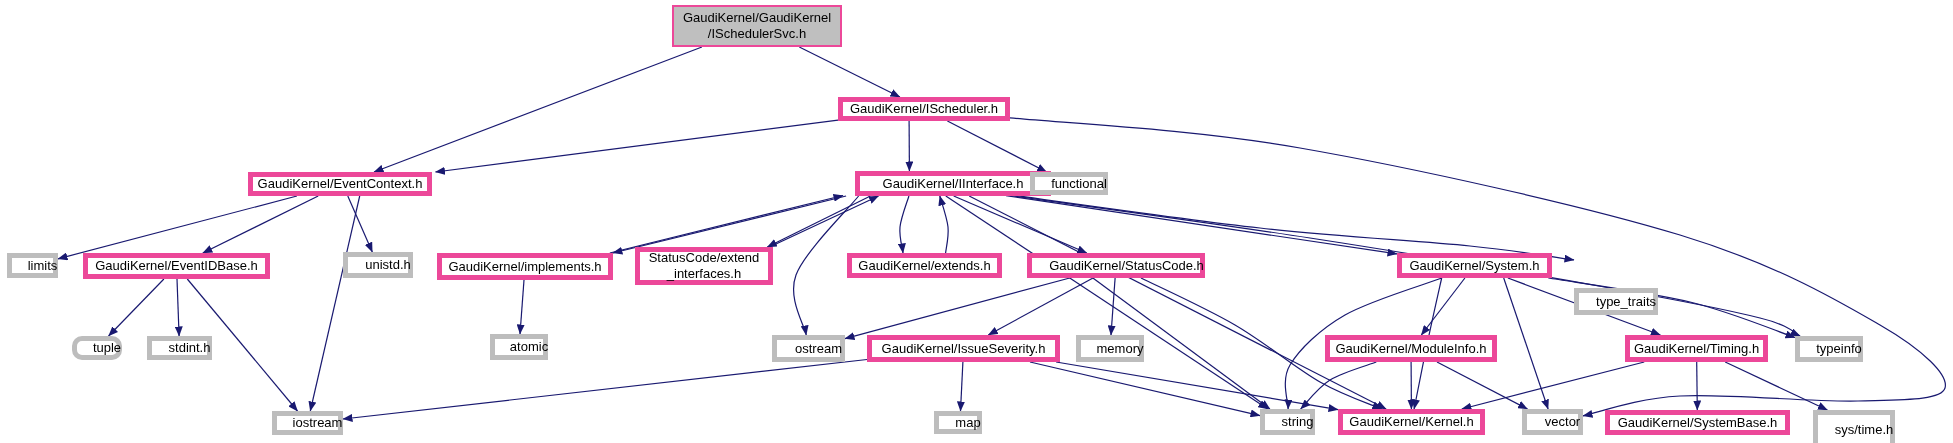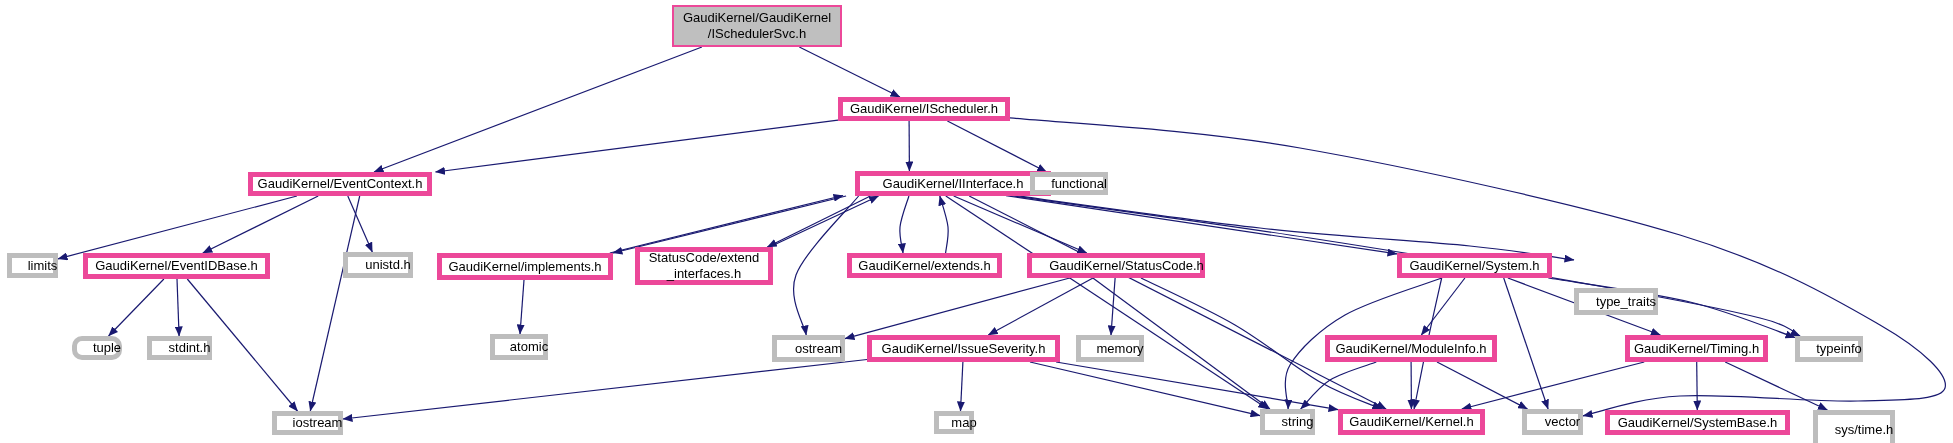--- a/index.html
+++ b/index.html
@@ -95,20 +95,20 @@
       <div class="node system" style="left: 72px; top: 336px; width: 50px; height: 24px; border-color: rgb(189, 189, 189); color: rgb(0, 0, 0); border-radius: 10px;">tuple</div>
       <div class="node system" style="left: 147px; top: 336px; width: 65px; height: 24px; border-color: rgb(189, 189, 189); color: rgb(0, 0, 0);">stdint.h</div>
       <div class="node system" style="left: 490px; top: 334px; width: 58px; height: 26px; border-color: rgb(189, 189, 189); color: rgb(0, 0, 0);">atomic</div>
       <div class="node system" style="left: 772px; top: 335px; width: 73px; height: 27px; border-color: rgb(189, 189, 189); color: rgb(0, 0, 0);">ostream</div>
       <div class="node project" style="left: 867px; top: 335px; width: 193px; height: 27px; color: rgb(0, 0, 0);">GaudiKernel/IssueSeverity.h</div>
       <div class="node system" style="left: 1076px; top: 335px; width: 68px; height: 27px; border-color: rgb(189, 189, 189); color: rgb(0, 0, 0);">memory</div>
       <div class="node project" style="left: 1325px; top: 335px; width: 172px; height: 27px; color: rgb(0, 0, 0);">GaudiKernel/ModuleInfo.h</div>
       <div class="node project" style="left: 1625px; top: 335px; width: 143px; height: 27px; color: rgb(0, 0, 0);">GaudiKernel/Timing.h</div>
       <div class="node system" style="left: 1795px; top: 336px; width: 68px; height: 26px; border-color: rgb(189, 189, 189); color: rgb(0, 0, 0);">typeinfo</div>
       <div class="node system" style="left: 272px; top: 411px; width: 71px; height: 24px; border-color: rgb(189, 189, 189); color: rgb(0, 0, 0);">iostream</div>
-      <div class="node system" style="left: 934px; top: 411px; width: 40px; height: 23px; border-color: rgb(189, 189, 189); color: rgb(0, 0, 0);">map</div>
+      <div class="node system" style="left: 934px; top: 411px; width: 48px; height: 23px; border-color: rgb(189, 189, 189); color: rgb(0, 0, 0);">map</div>
       <div class="node system" style="left: 1260px; top: 409px; width: 55px; height: 26px; border-color: rgb(189, 189, 189); color: rgb(0, 0, 0);">string</div>
       <div class="node project" style="left: 1338px; top: 409px; width: 147px; height: 26px; color: rgb(0, 0, 0);">GaudiKernel/Kernel.h</div>
       <div class="node system" style="left: 1522px; top: 409px; width: 61px; height: 26px; border-color: rgb(189, 189, 189); color: rgb(0, 0, 0);">vector</div>
       <div class="node project" style="left: 1605px; top: 410px; width: 185px; height: 25px; color: rgb(0, 0, 0); text-align: center;">GaudiKernel/SystemBase.h</div>
       <div class="node system" style="left: 1813px; top: 410px; width: 82px; height: 40px; border-color: rgb(189, 189, 189); color: rgb(0, 0, 0);">sys/time.h</div>
     </div>
 </div>
 
 </body></html>

